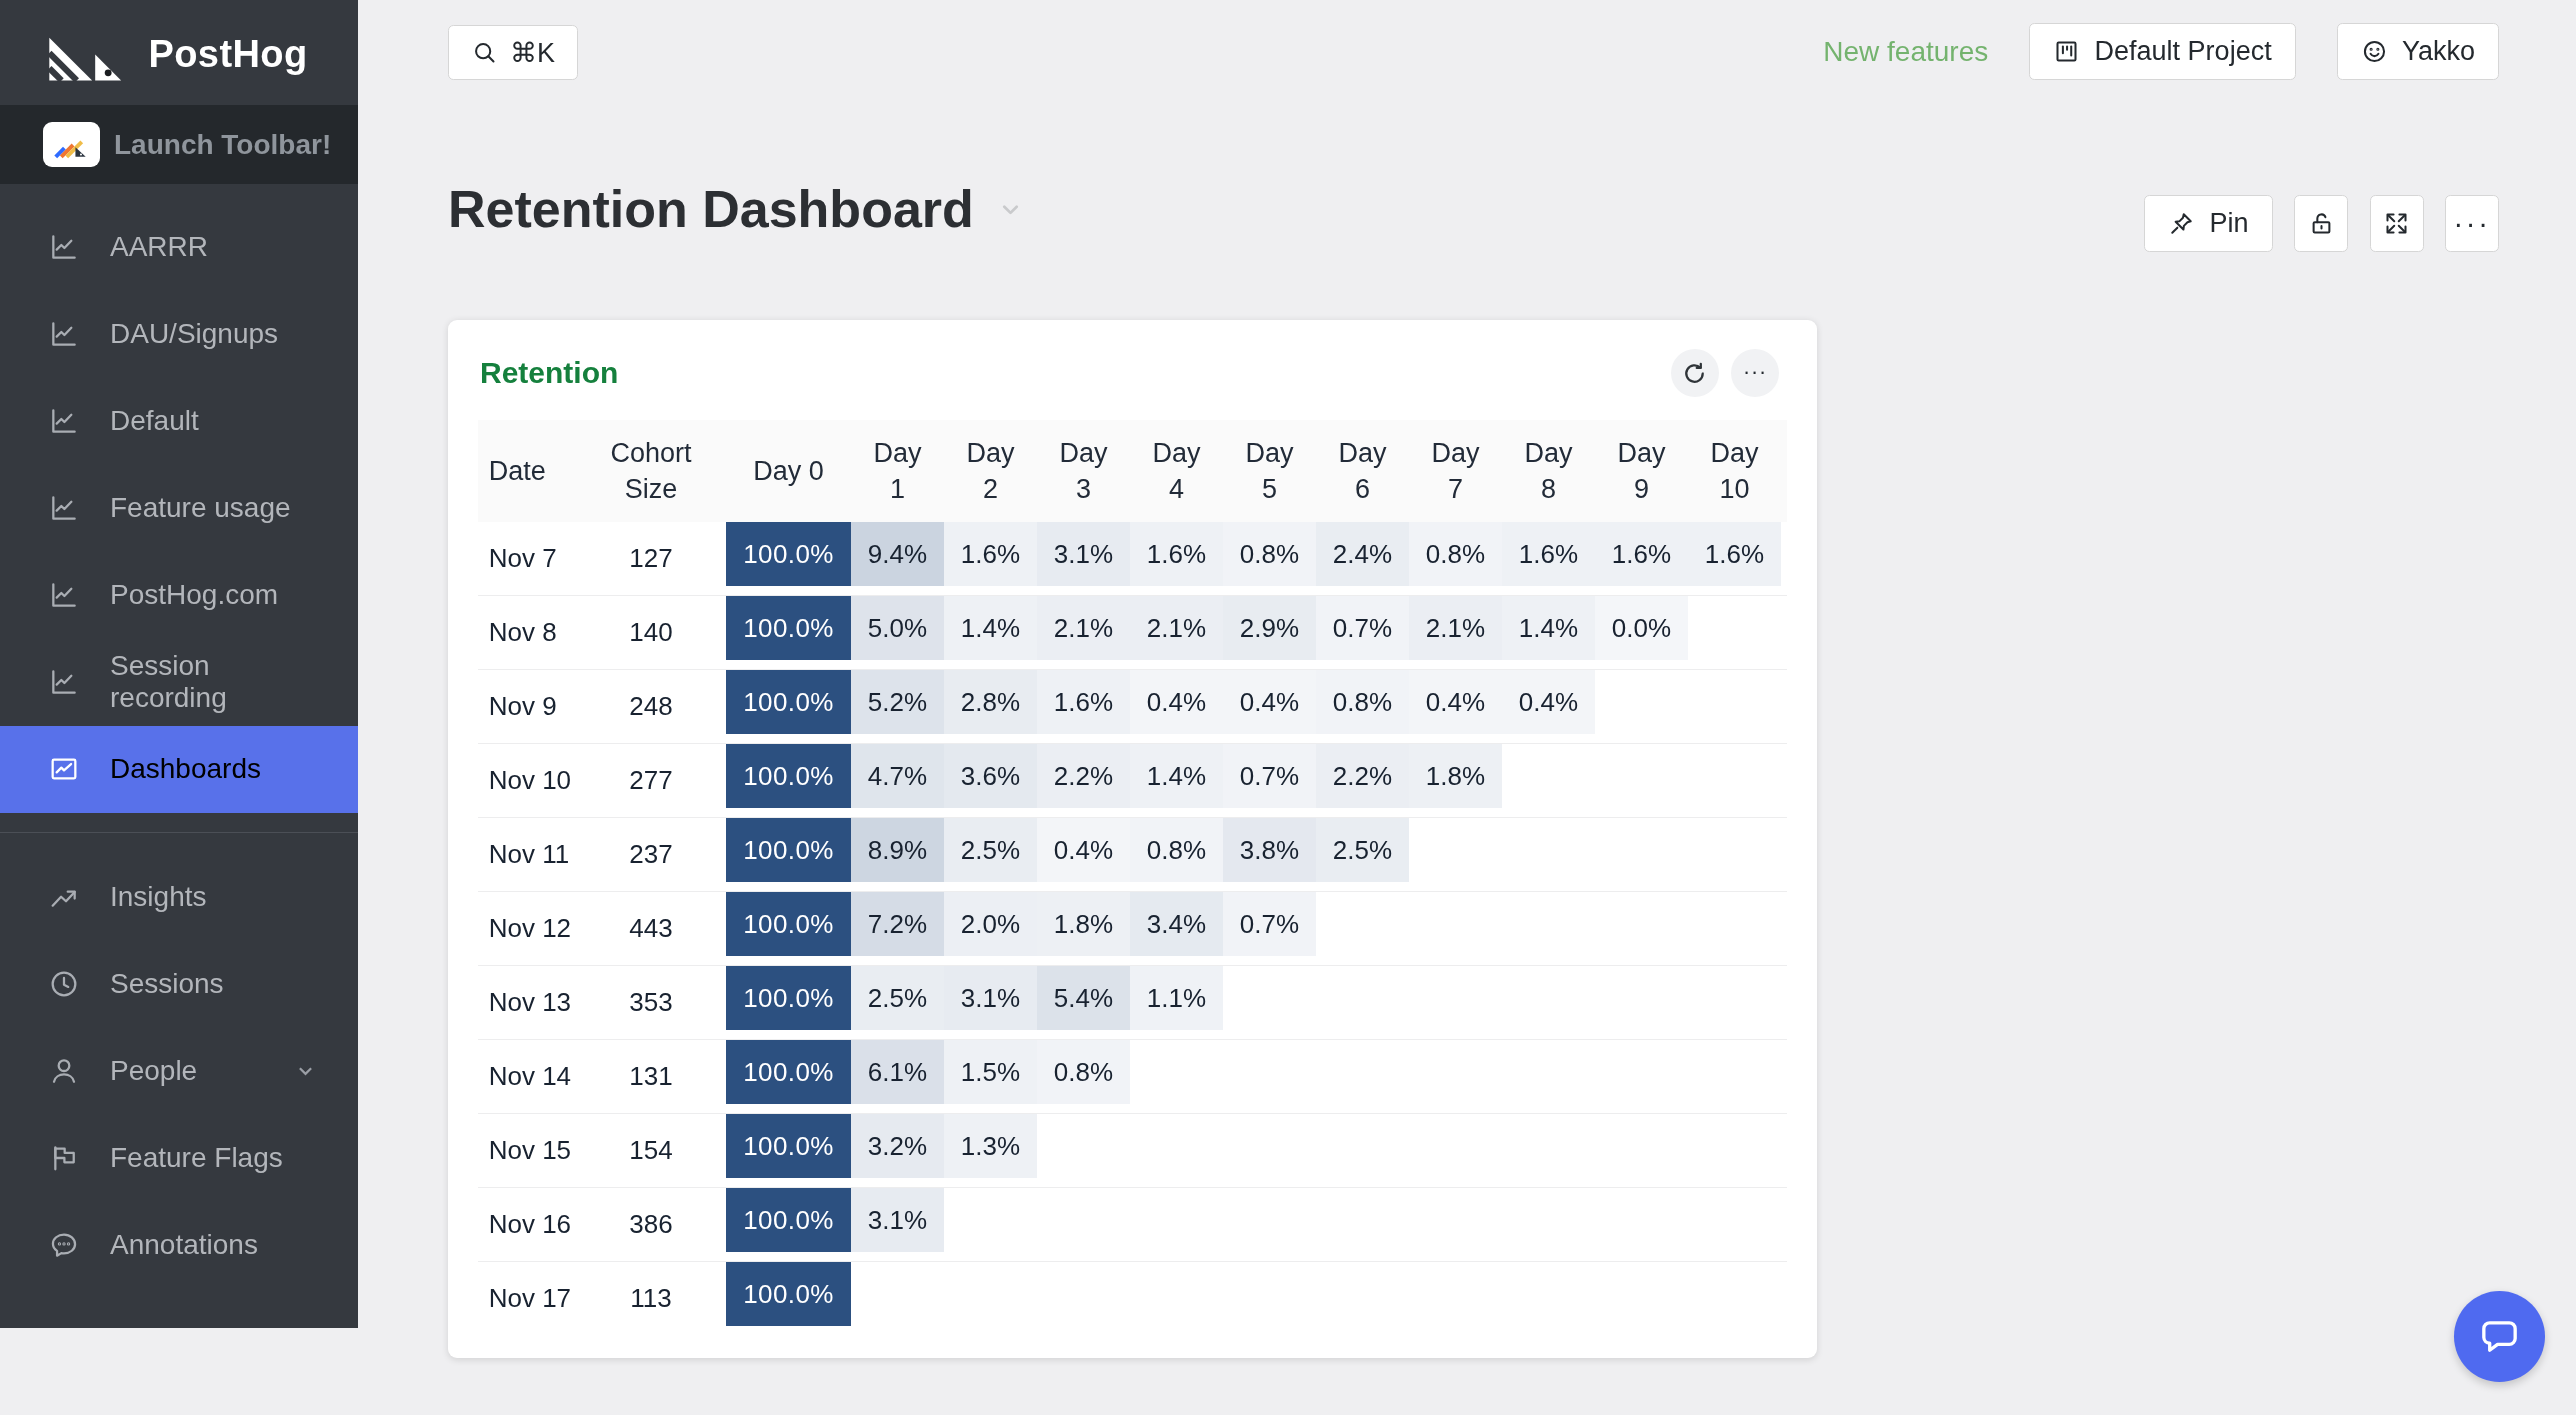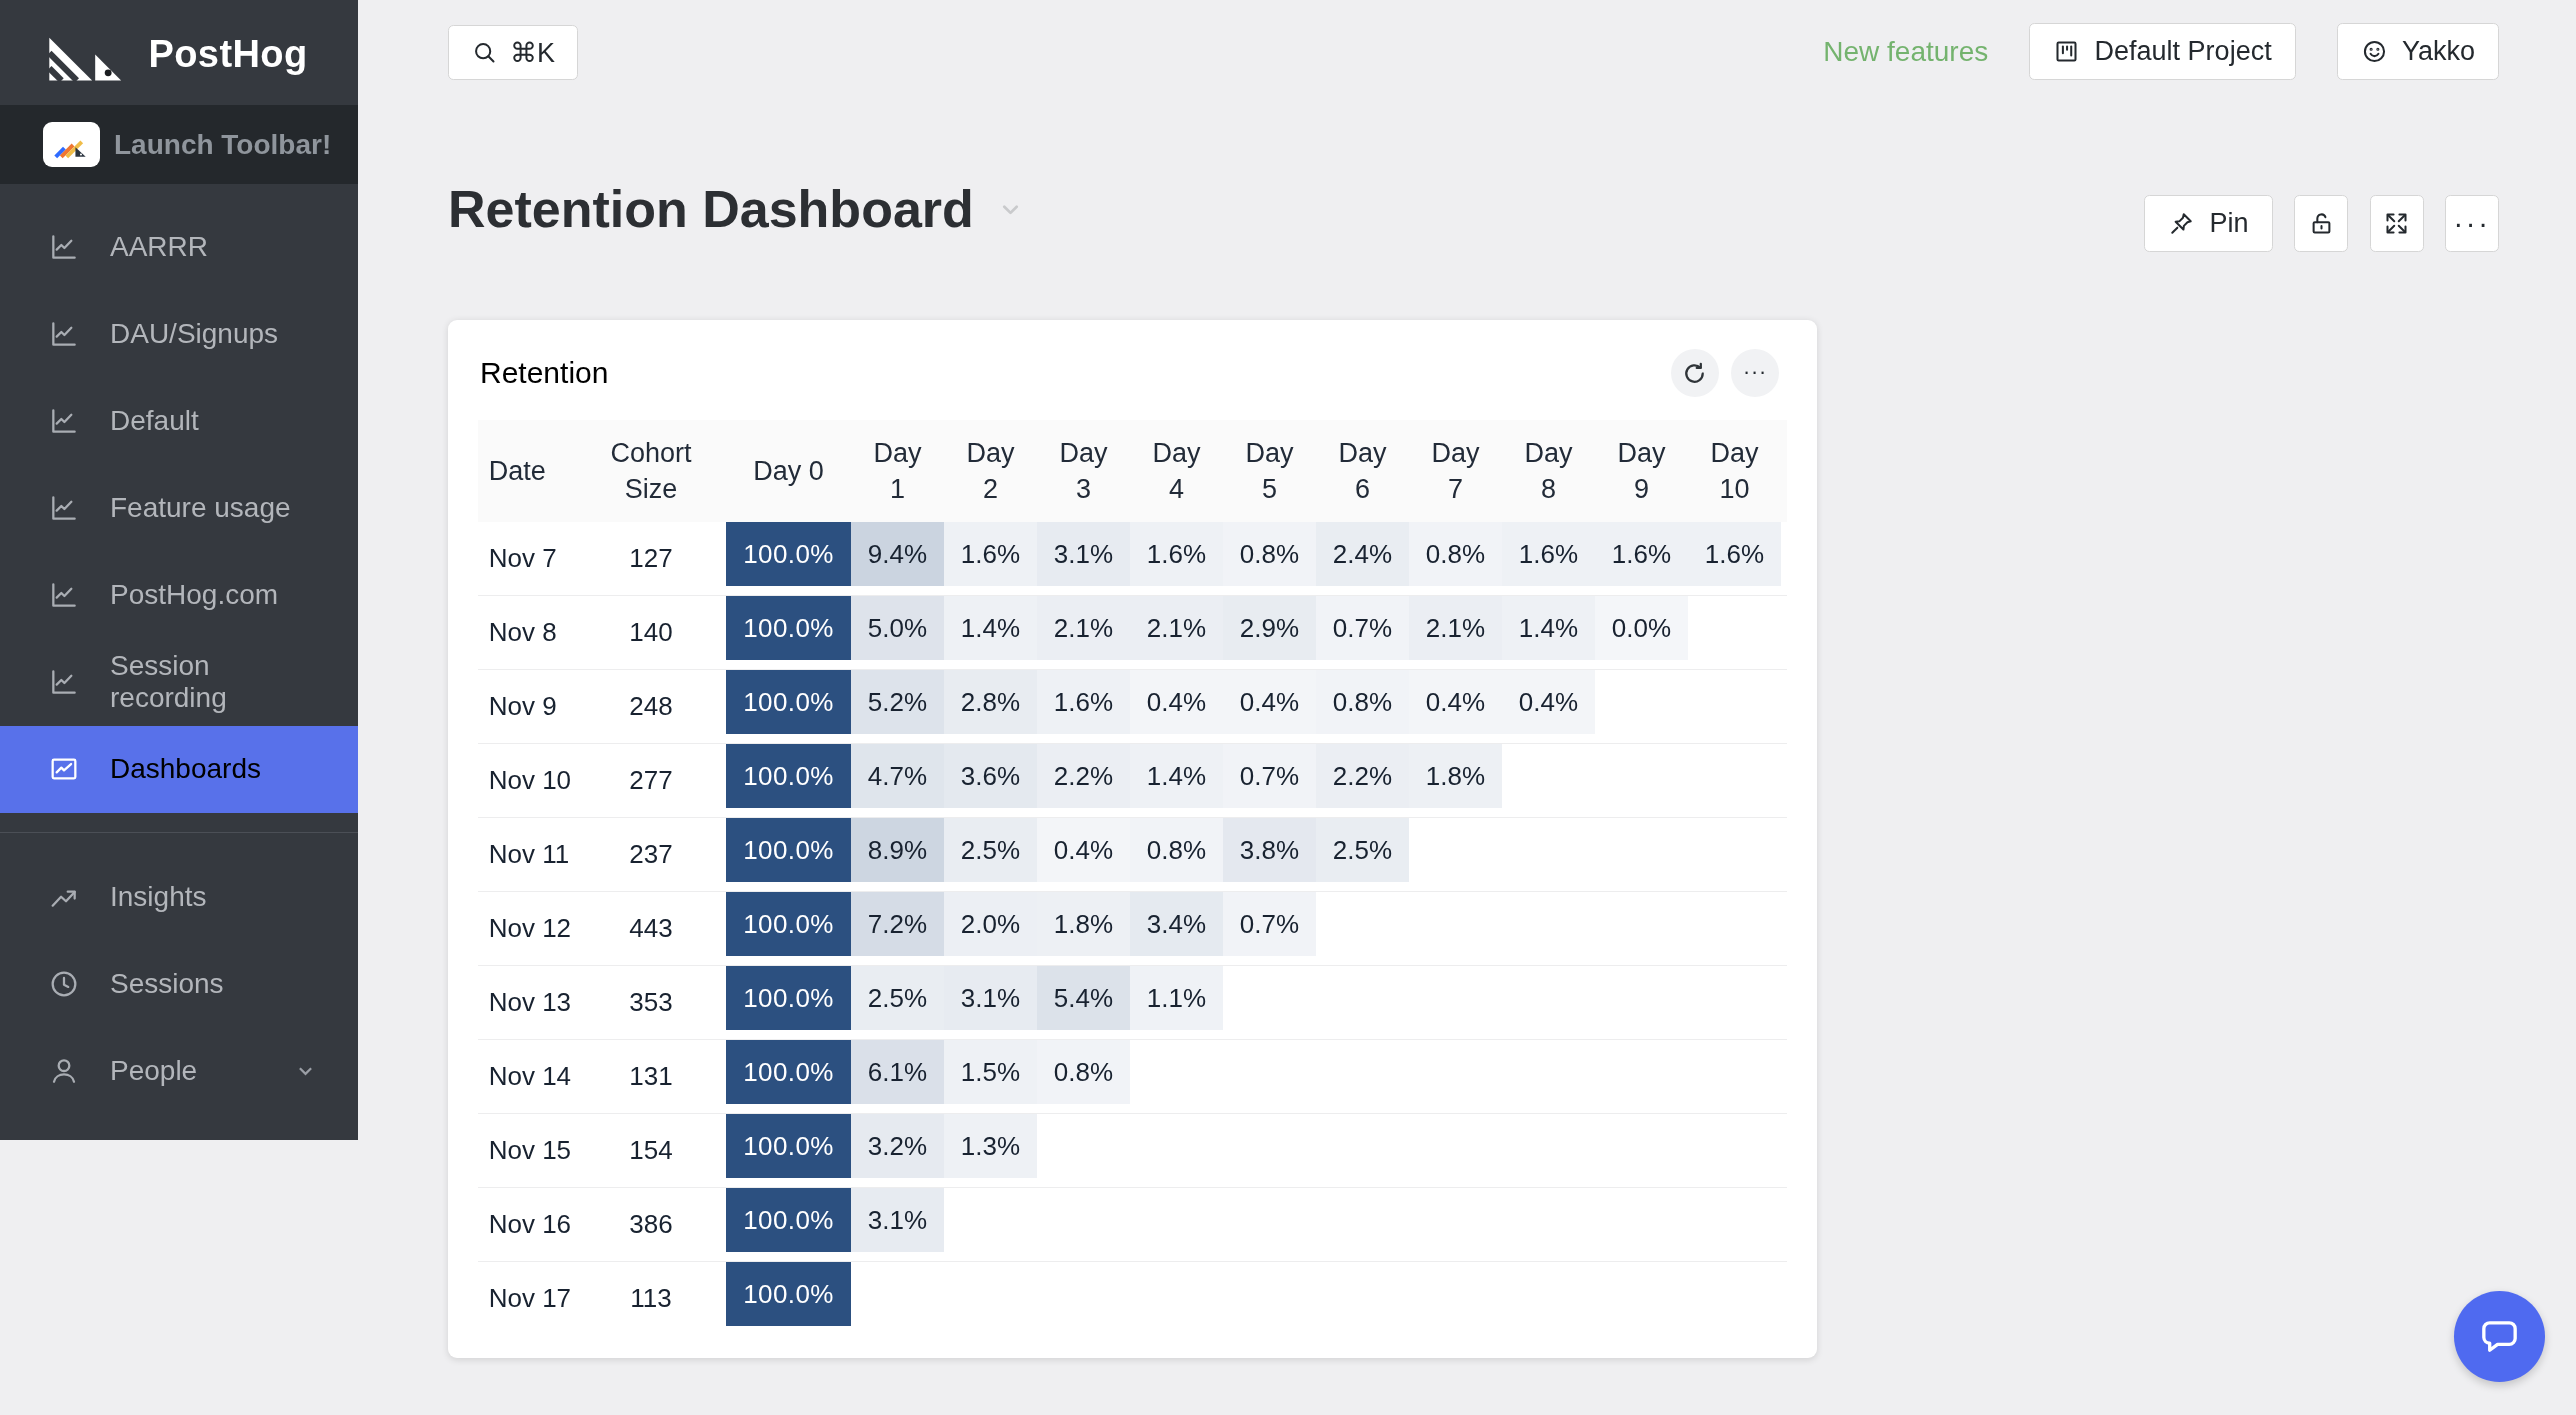--- a/index.html
+++ b/index.html
@@ -2,21 +2,21 @@
 <html style="font-size:14.3px"><head>
 <meta charset="utf-8">
 <style>
   html,body{margin:0;padding:0}
   body{
     width:2576px;height:1416px;overflow:hidden;position:relative;
     background:#efeff1;font-family:"Liberation Sans", sans-serif;
     -webkit-font-smoothing:antialiased;
   }
   
-  .sidebar{position:absolute;left:0;top:0;width:358px;height:1140px;background:#35393f;z-index:3;overflow:hidden}
+  .sidebar{position:absolute;left:0;top:0;width:358px;height:1328px;background:#35393f;z-index:3;overflow:hidden}
   .logo-row{display:flex;align-items:center;gap:21.5px;padding:27px 0 23px 45px}
   .logo-row svg{width:82px;height:55px;flex:none}
   .logo-text{color:#ffffff;font-size:38px;font-weight:700;letter-spacing:0.4px}
   .toolbar-row{display:flex;align-items:center;gap:14px;background:#24282c;height:79px;padding-left:43px;cursor:pointer}
   .toolbar-badge{width:57px;height:45px;background:#fff;border-radius:9px;display:flex;align-items:center;justify-content:center;flex:none}
   .toolbar-badge svg{width:41px;height:32px}
   .toolbar-label{color:#8f959c;font-size:28px;font-weight:700}
   .nav{padding-top:19.7px}
   .side-item{display:flex;align-items:center;gap:30px;height:87px;padding:0 39px 0 48px;color:#b3b6bb;font-size:28px;cursor:pointer}
   .side-item .icon{width:32px;height:32px;display:flex;flex:none}
@@ -35,21 +35,21 @@
   .new-features{color:#74b36e;font-size:28px;cursor:pointer}
   
   .page-title{position:absolute;left:90px;top:179px;display:flex;align-items:center;gap:23px;font-size:52px;font-weight:600;color:#2c2f33}
   .page-title .caret svg{width:32px;height:32px;stroke:#c9cacc;fill:none;stroke-width:2.4;stroke-linecap:round;stroke-linejoin:round}
   .title-actions{position:absolute;top:195px;right:77px;display:flex;align-items:center;gap:21.5px}
   .icon-btn{width:54px;height:57px;display:flex;align-items:center;justify-content:center;background:#fff;border:0.9px solid #d6d6d6;border-radius:5.4px;cursor:pointer;box-sizing:border-box}
   .ellipsis-txt{font-size:29px;color:#24292e;letter-spacing:2.7px;line-height:1}
   
   .card{position:absolute;left:90px;top:320px;width:1369px;background:#ffffff;border-radius:9px;box-shadow:0 1.8px 7.2px rgba(0,0,0,.12);padding-bottom:23px}
   .card-head{display:flex;align-items:center;padding:29px 38px 19.7px 32px}
-  .card-title{font-size:30px;font-weight:400;color:#000000}
+  .card-title{font-size:30px;font-weight:700;color:#15803d}
   .card-actions{margin-left:auto;display:flex;gap:12.5px;align-items:center}
   .circle-btn{width:48px;height:48px;border-radius:50%;background:#f1f2f4;border:none;display:flex;align-items:center;justify-content:center;cursor:pointer}
   .circle-btn svg{width:25px;height:25px;stroke:#2f3438;fill:none;stroke-width:2;stroke-linecap:round}
   .circle-btn .ellipsis-txt{font-size:21.5px;letter-spacing:0.9px}
   
   .rtable{margin:3.6px 30px 0 30px;font-size:26px;color:#182230;--cols:98px 150px 125px repeat(10,93px)}
   .thead{display:grid;grid-template-columns:var(--cols);background:#fafafa;min-height:102px}
   .th{display:flex;align-items:center;justify-content:center;text-align:center;font-size:27px;font-weight:500;color:#222b38;line-height:36px;padding:12.5px 3.6px;white-space:pre-line}
   .th.date{justify-content:flex-start;text-align:left;padding-left:10.7px}
   .trow{display:grid;grid-template-columns:var(--cols);border-bottom:0.9px solid #ededee;min-height:73px}

